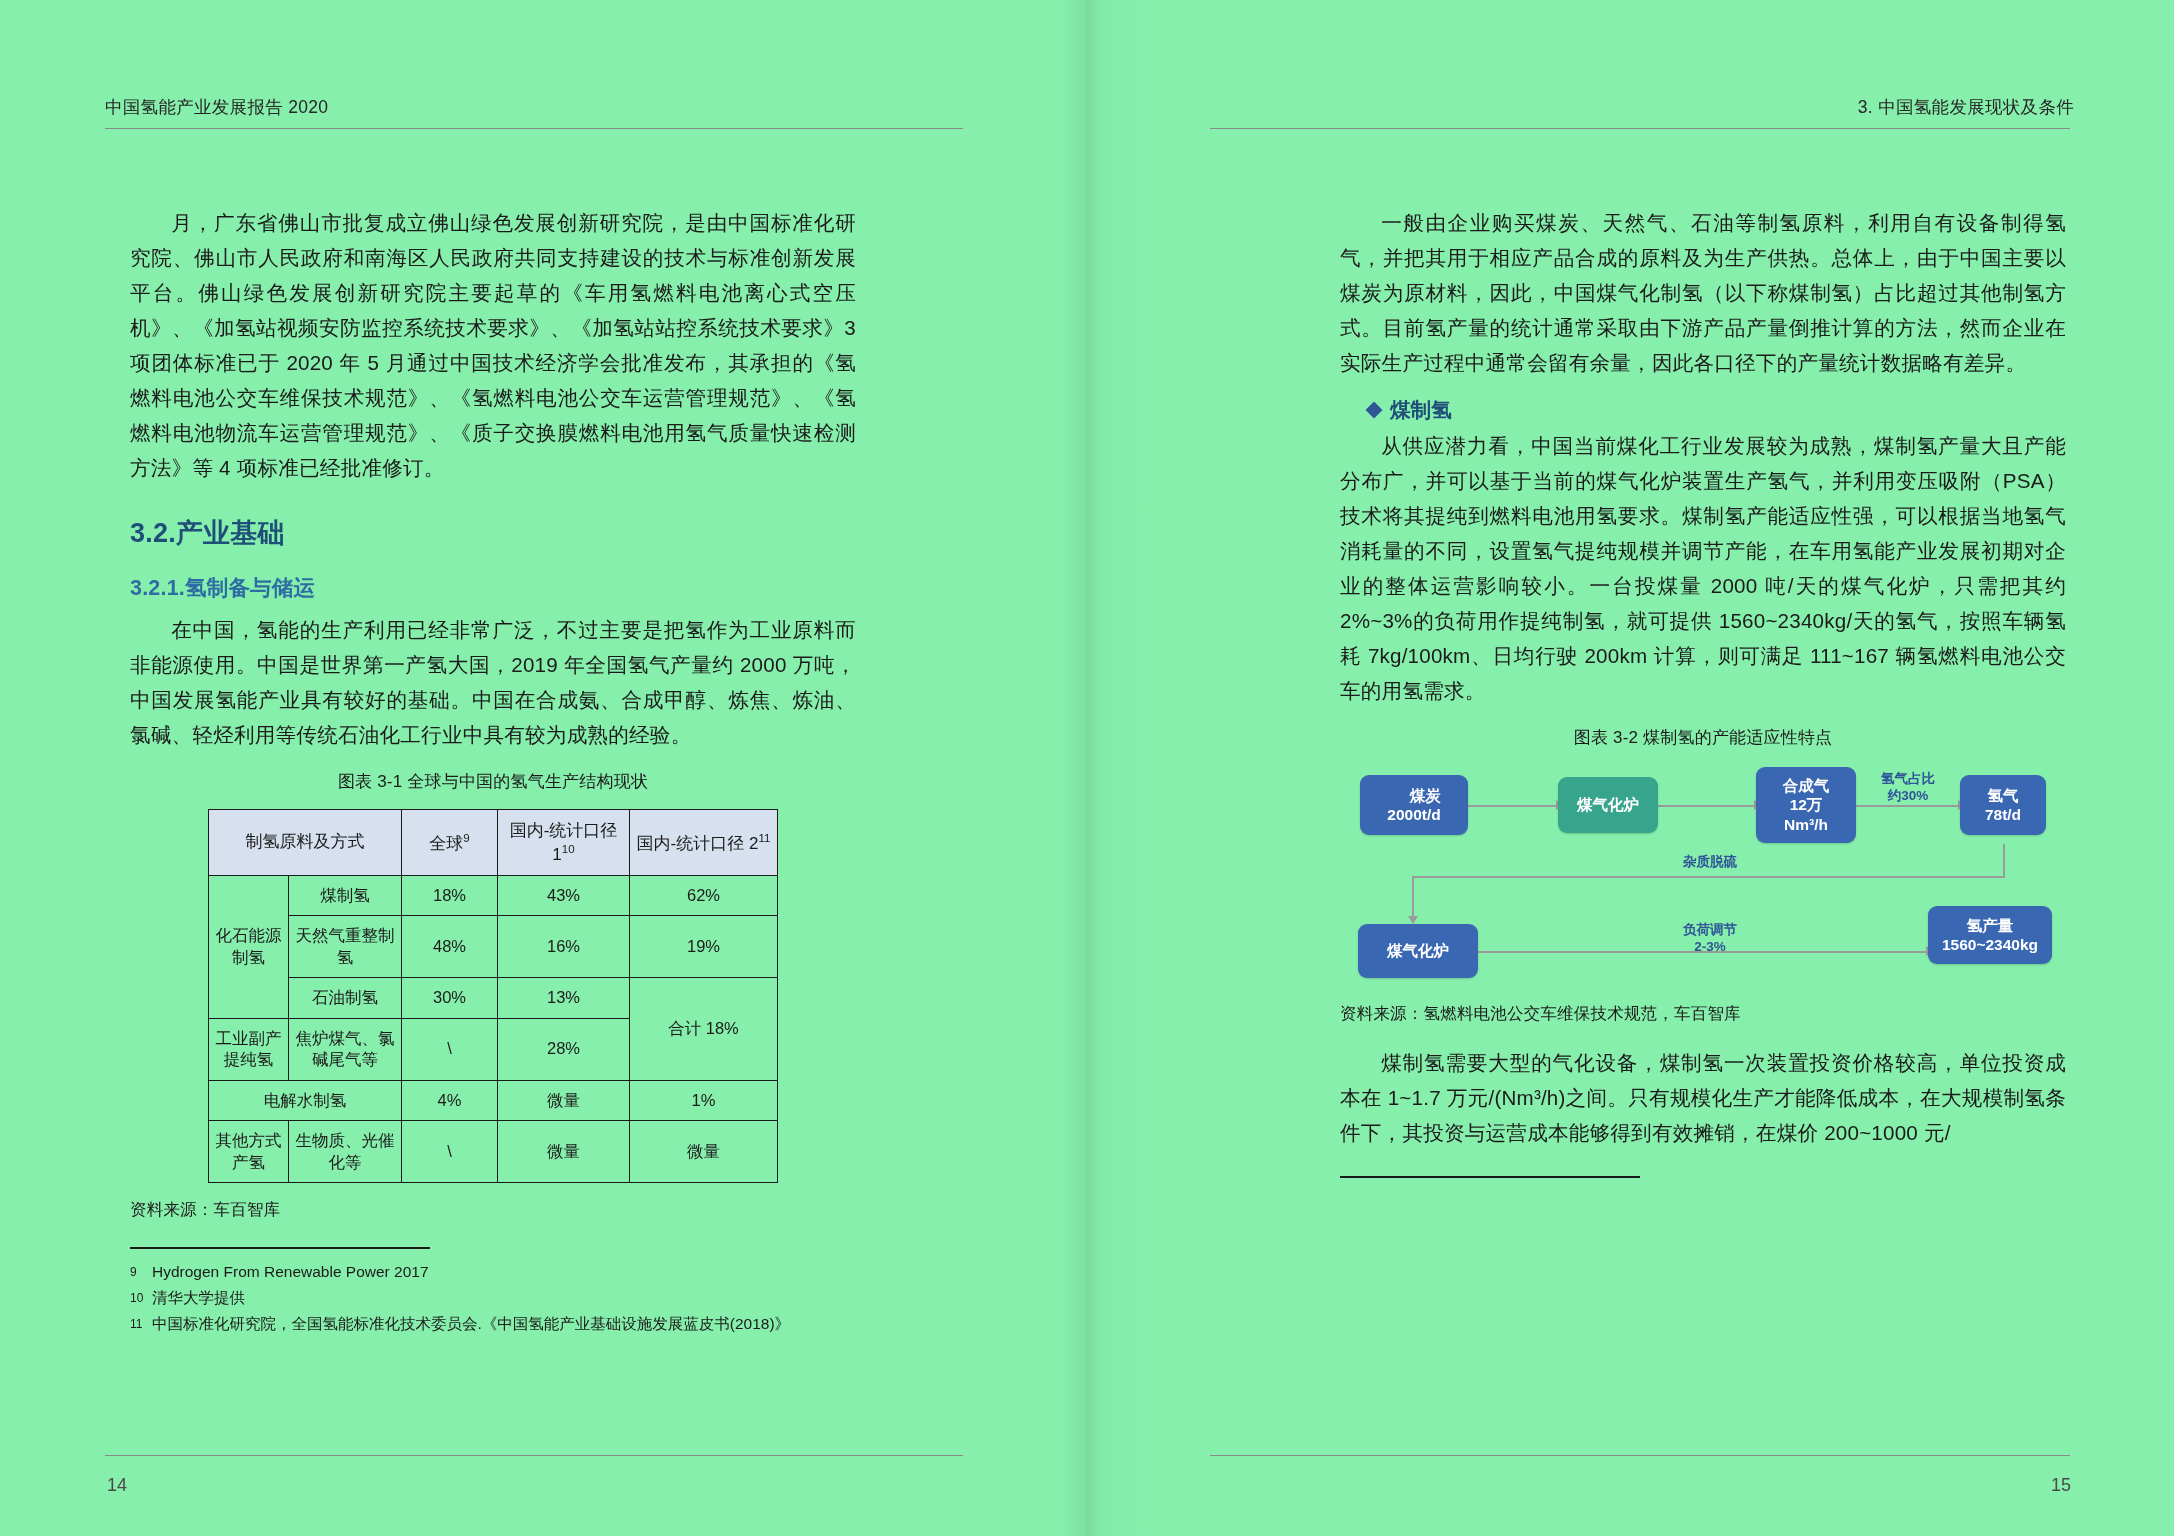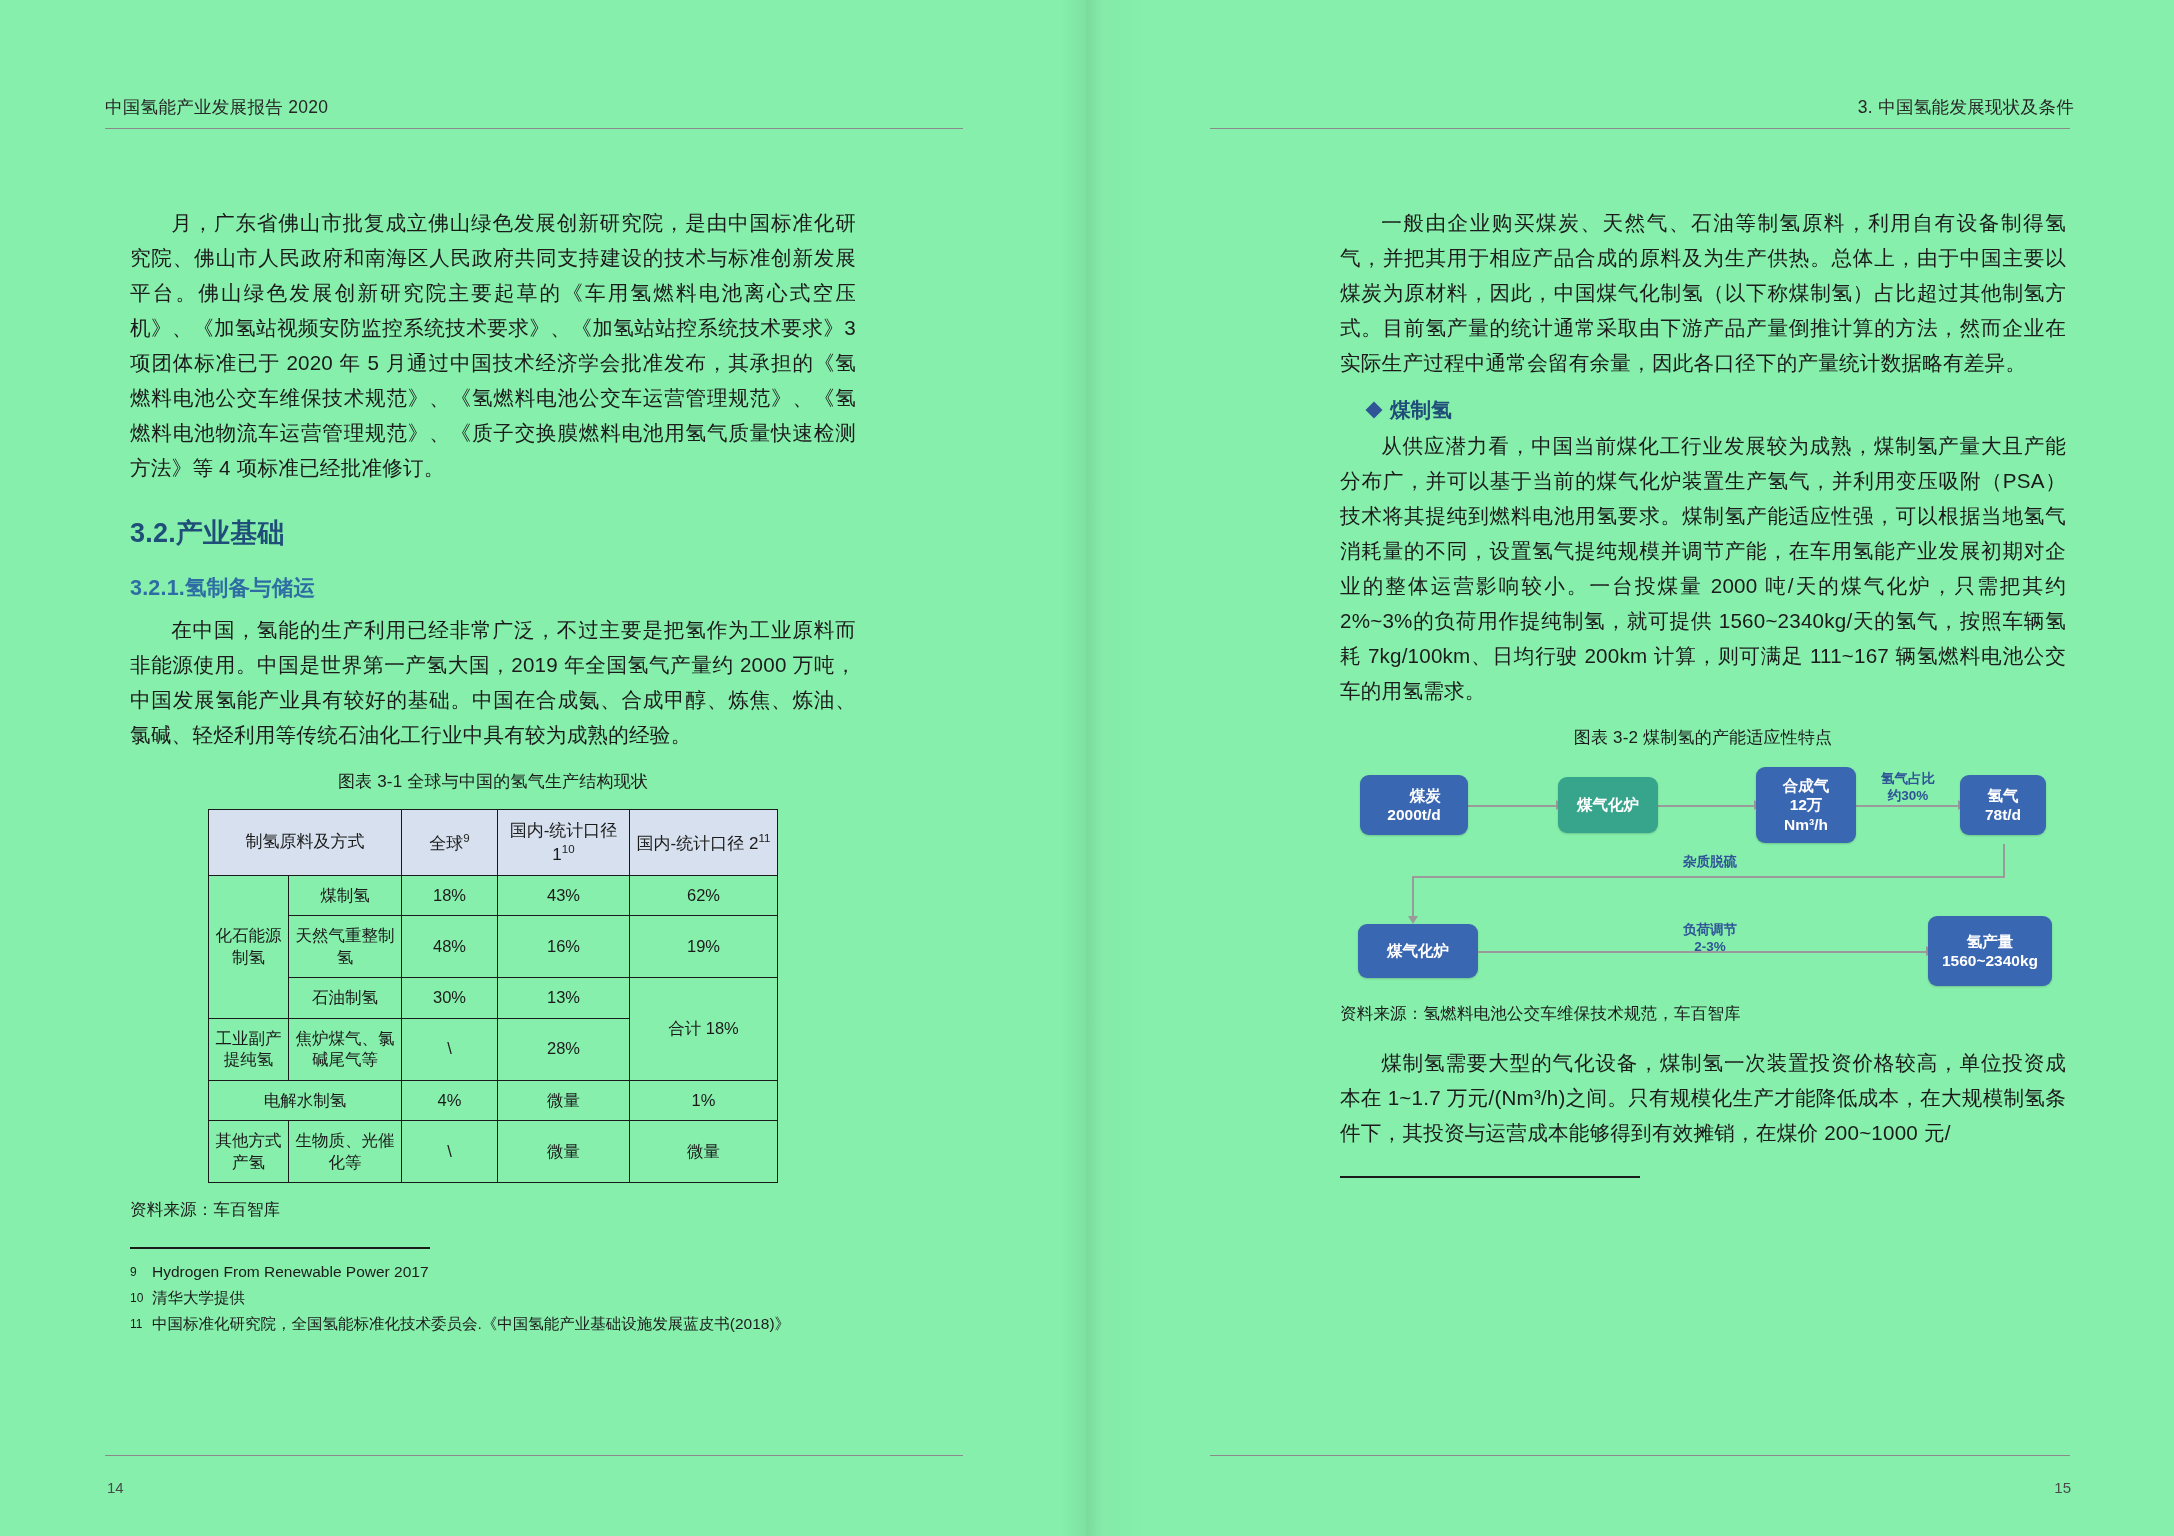--- a/index.html
+++ b/index.html
@@ -35,21 +35,21 @@
   }
   .runrule { position: absolute; top: 128px; height: 1px; background: #8a8a8a; }
 
   .page-left .runhead { left: 105px; }
   .page-left .runrule { left: 105px; width: 858px; }
   .page-right .runhead { right: 100px; text-align: right; }
   .page-right .runrule-r { position:absolute; top:128px; left:123px; width:860px; height:1px; background:#8a8a8a;}
 
   
   .footrule { position: absolute; bottom: 80px; height: 1px; background: #8a8a8a; }
-  .pagenum { position: absolute; bottom: 40px; font-size: 15px; color: #4a4a4a; }
+  .pagenum { position: absolute; bottom: 40px; font-size: 18px; color: #4a4a4a; }
   .page-left .footrule { left: 105px; width: 858px; }
   .page-left .pagenum { left: 107px; }
   .page-right .footrule { left: 123px; width: 860px; }
   .page-right .pagenum { right: 103px; }
 
   
   .col { position: absolute; }
   .page-left .col { left: 130px; top: 205px; width: 726px; }
   .page-right .col { left: 1340px; top: 205px; width: 726px; }
   .page-right .col { left: 253px; }
@@ -298,21 +298,21 @@
         </div>
 
         <div class="edge" style="left:138px; top:192px; width:450px; height:1.6px;"></div>
         <div class="arrow" style="left:586px; top:187px;"></div>
 
         <div class="elabel" style="left:300px; top:163px; width:140px;">
           <span>负荷调节</span><br>
           <span>2-3%</span>
         </div>
 
-        <div class="node n-blue" style="left:588px; top:157px; width:124px; height:70px;">
+        <div class="node n-blue" style="left:588px; top:147px; width:124px; height:58px;">
           <span><span>氢产量</span><br>
           <span>1560~2340kg</span></span>
         </div>
       </div>
 
       <div class="src">资料来源：氢燃料电池公交车维保技术规范，车百智库</div>
 
       <p class="body" style="margin-top:20px;"><span>煤制氢需要大型的气化设备，煤制氢一次装置投资价格较高，单位投资成本在 1~1.7 万元/(Nm³/h)之间。只有规模化生产才能降低成本，在大规模制氢条件下，其投资与运营成本能够得到有效摊销，在煤价 200~1000 元/</span></p>
 
       <div class="fnrule"></div>

